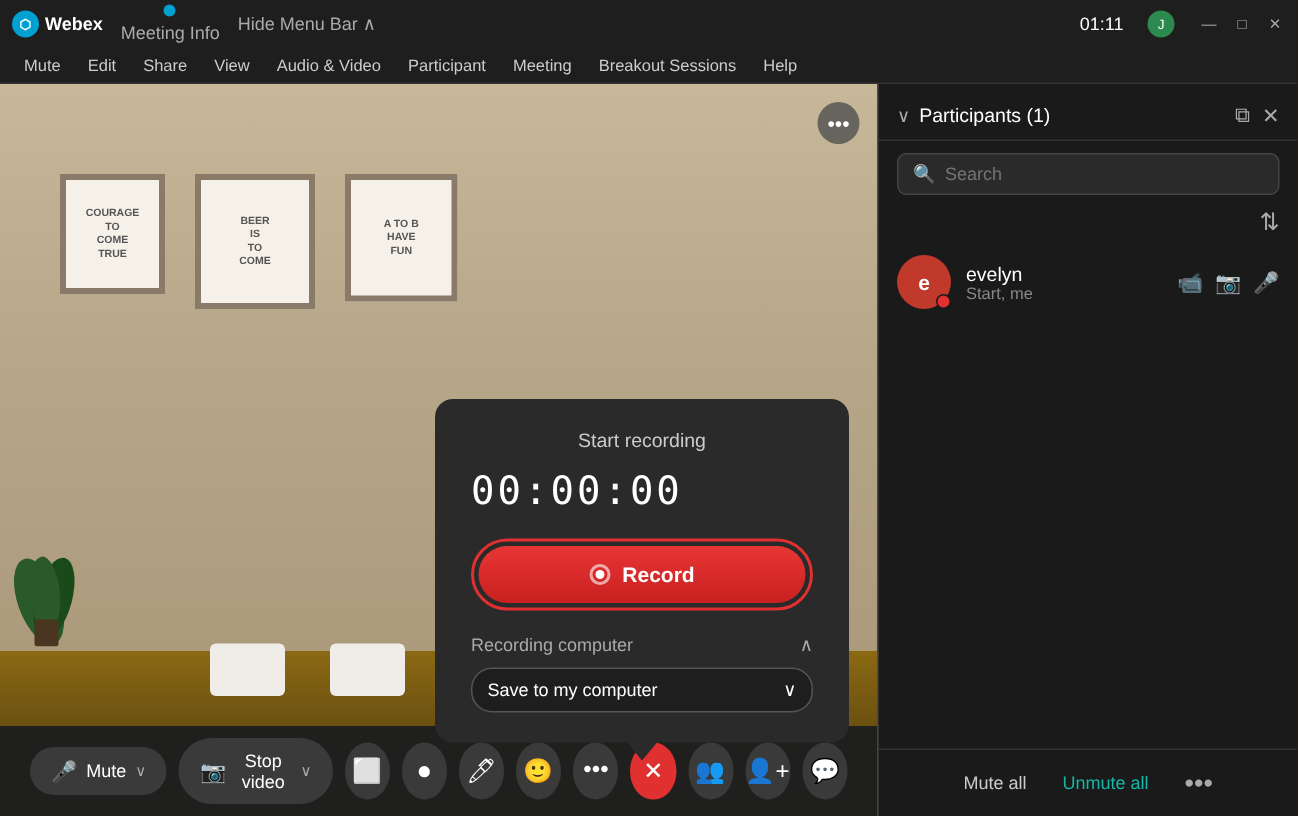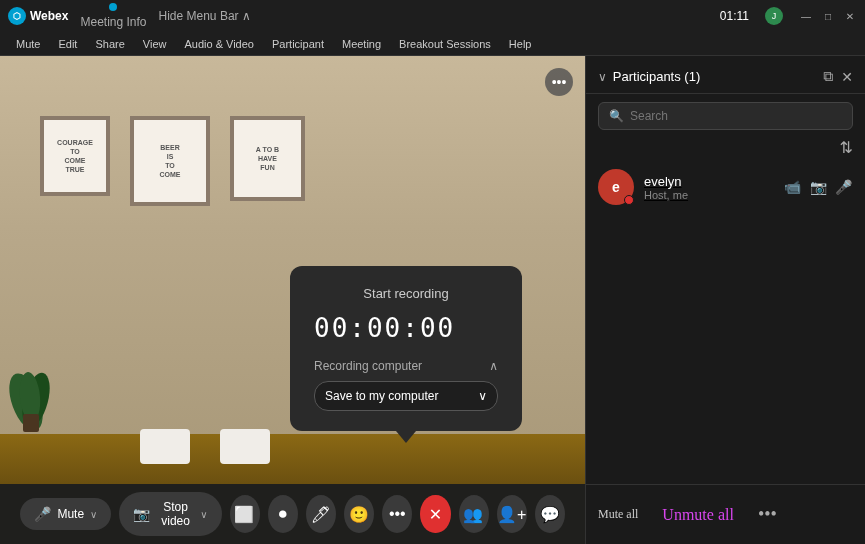--- a/index.html
+++ b/index.html
@@ -215,21 +215,21 @@
       cursor: pointer;
       color: white;
       font-size: 14px;
     }
 
     
     .recording-popup {
       position: absolute;
       top: 210px;
       left: 290px;
-      width: 232px;
+      width: 276px;
       background: #2a2a2a;
       border-radius: 12px;
       padding: 20px 24px;
       z-index: 100;
     }
     .recording-popup::after {
       content: '';
       position: absolute;
       bottom: -12px;
       left: 50%;
@@ -412,21 +412,20 @@
       bottom: 0;
       right: 0;
       width: 10px;
       height: 10px;
       background: #e03030;
       border-radius: 50%;
       border: 1px solid #1a1a1a;
     }
     .participant-info {
       flex: 1;
-      text-decoration: underline;
     }
     .participant-name {
       color: #ffffff;
       font-size: 13px;
       font-weight: 500;
     }
     .participant-role {
       color: #888;
       font-size: 11px;
     }
@@ -561,20 +560,26 @@
       </svg>
     </div>
 
     <div class="video-more-btn">
       <span>•••</span>
     </div>
 
     <div class="recording-popup">
       <div class="recording-title">Start recording</div>
       <div class="recording-timer">00:00:00</div>
+      <div class="record-btn-wrapper">
+        <button class="record-btn">
+          <span class="record-dot"></span>
+          <span>Record</span>
+        </button>
+      </div>
       <div class="recording-options">
         <span>Recording computer</span>
         <span class="chevron-up">∧</span>
       </div>
       <div class="save-dropdown">
         <span>Save to my computer</span>
         <span>∨</span>
       </div>
     </div>
 
@@ -642,30 +647,30 @@
     </div>
 
     <div class="participant-list">
       <div class="participant-item">
         <div class="participant-avatar">
           <span>e</span>
           <div class="avatar-recording-dot"></div>
         </div>
         <div class="participant-info">
           <div class="participant-name">evelyn</div>
-          <div class="participant-role">Host, me</div>
+          <div class="participant-role">Start, me</div>
         </div>
         <div class="participant-controls">
           <span class="ctrl-icon">📹</span>
           <span class="ctrl-icon">📷</span>
           <span class="ctrl-icon">🎤</span>
         </div>
       </div>
     </div>
 
-    <div style="height:60px;background:#1a1a1a;border-top:1px solid #333;display:flex;align-items:center;gap:24px;padding:0 12px;font-family:Liberation Serif, serif;">
+    <div style="height:45px;background:#1a1a1a;border-top:1px solid #333;display:flex;align-items:center;justify-content:center;gap:24px;padding:0 12px;">
       <span style="color:#ccc;font-size:12px;cursor:pointer;">Mute all</span>
-      <span style="color:#d946ef;font-size:16px;cursor:pointer;">Unmute all</span>
+      <span style="color:#14b8a6;font-size:12px;cursor:pointer;">Unmute all</span>
       <span style="color:#aaa;font-size:18px;cursor:pointer;">•••</span>
     </div>
   </div>
 
 </div>
 
 </body></html>

